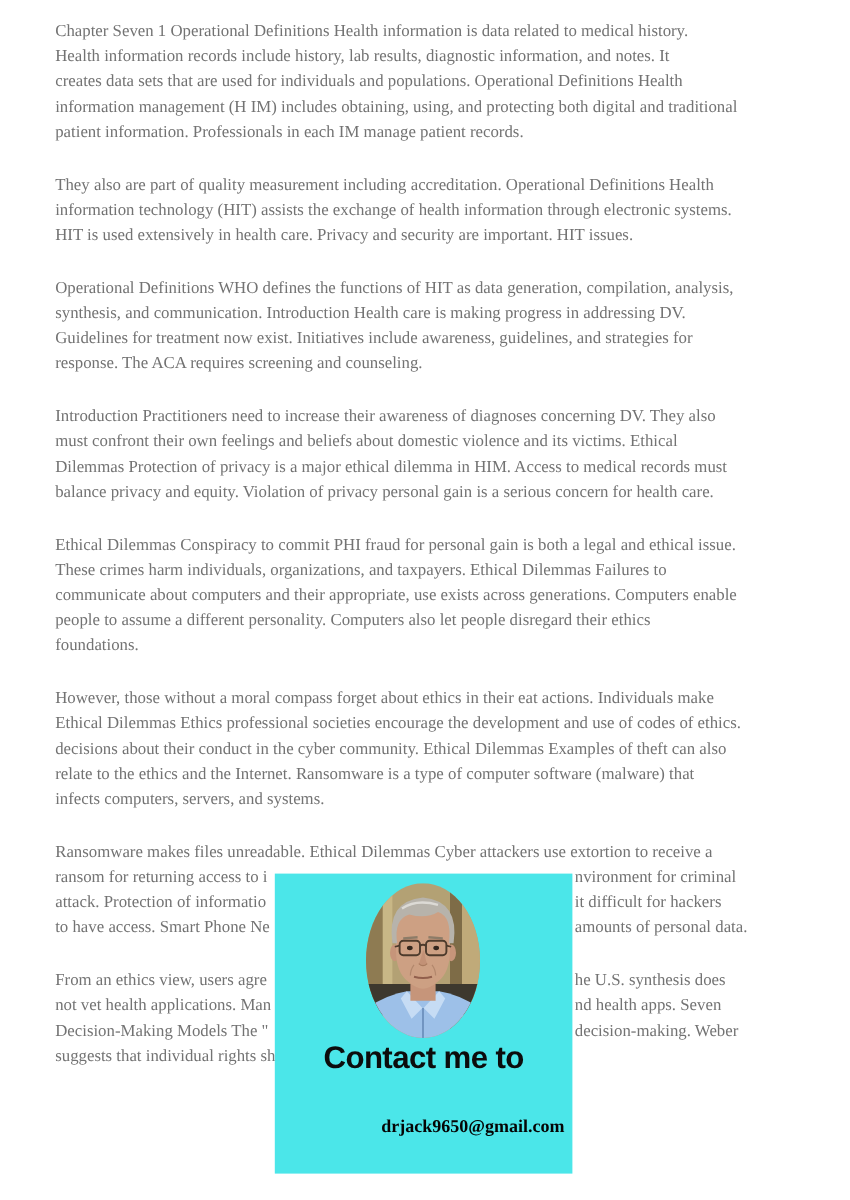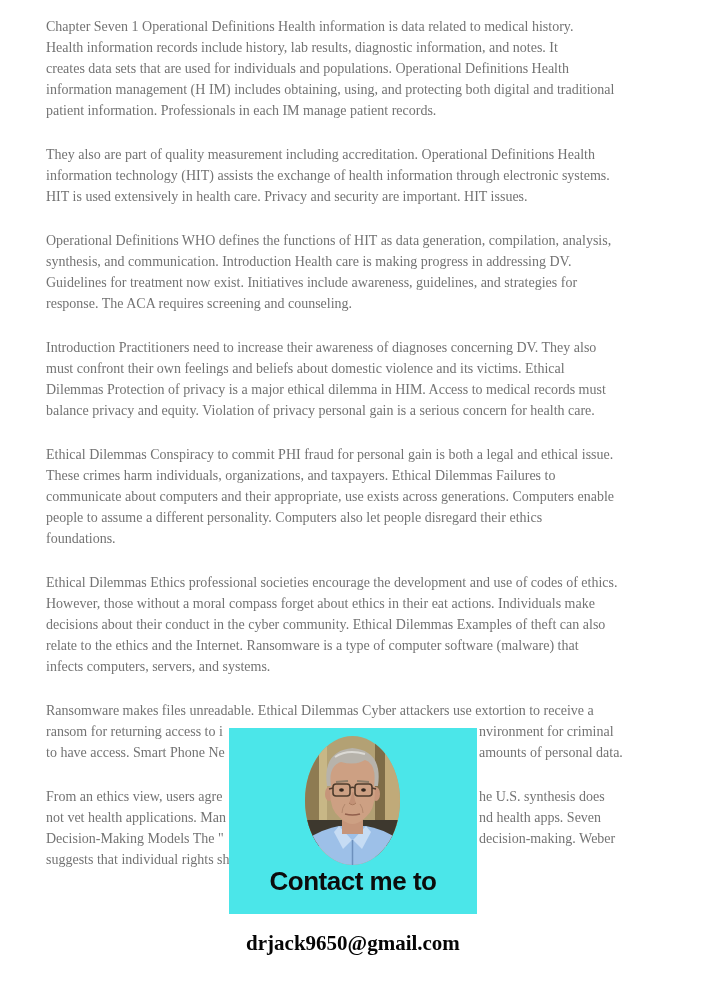--- a/index.html
+++ b/index.html
@@ -23,21 +23,21 @@
   .paragraph { margin: 0 0 23px 0; }
   .line { white-space: nowrap; height: 21px; }
   .line.split { position: relative; font-family: Liberation Serif, serif; }
   .frag-left { white-space: nowrap; }
   .frag-right { position: absolute; left: 433px; top: 0; white-space: nowrap; }
   .card {
     position: absolute;
     left: 229px;
     top: 728px;
     width: 248px;
-    height: 186px;
+    height: 250px;
   }
   .photo {
     position: absolute;
     left: 76px;
     top: 8px;
     width: 95px;
     height: 129px;
   }
   .photo svg { display: block; width: 100%; height: 100%; }
   .card-heading {
@@ -54,22 +54,23 @@
     color: #0c0c0c;
   }
   .card-email {
     position: absolute;
     top: 203px;
     left: 0;
     width: 100%;
     text-align: center;
     font-family: "Liberation Serif", "DejaVu Serif", serif;
     font-weight: 700;
-    font-size: 21px;
+    font-size: 15px;
     color: #050505;
+    padding-left: 41px;
   }
 </style>
 </head>
 <body>
 
 <div class="page">
 
   <div class="textblock">
       <div class="paragraph">
         <div class="line">Chapter Seven 1 Operational Definitions Health information is data related to medical history.</div>
@@ -96,29 +97,30 @@
         <div class="line">balance privacy and equity. Violation of privacy personal gain is a serious concern for health care.</div>
       </div>
       <div class="paragraph">
         <div class="line">Ethical Dilemmas Conspiracy to commit PHI fraud for personal gain is both a legal and ethical issue.</div>
         <div class="line">These crimes harm individuals, organizations, and taxpayers. Ethical Dilemmas Failures to</div>
         <div class="line">communicate about computers and their appropriate, use exists across generations. Computers enable</div>
         <div class="line">people to assume a different personality. Computers also let people disregard their ethics</div>
         <div class="line">foundations.</div>
       </div>
       <div class="paragraph">
+        <div class="line">However, those without a moral compass forget about ethics in their eat actions. Individuals make</div>
         <div class="line">Ethical Dilemmas Ethics professional societies encourage the development and use of codes of ethics.</div>
-        <div class="line">However, those without a moral compass forget about ethics in their eat actions. Individuals make</div>
         <div class="line">decisions about their conduct in the cyber community. Ethical Dilemmas Examples of theft can also</div>
         <div class="line">relate to the ethics and the Internet. Ransomware is a type of computer software (malware) that</div>
         <div class="line">infects computers, servers, and systems.</div>
       </div>
       <div class="paragraph">
         <div class="line">Ransomware makes files unreadable. Ethical Dilemmas Cyber attackers use extortion to receive a</div>
         <div class="line split"><span class="frag-left">ransom for returning access to i</span><span class="frag-right">nvironment for criminal</span></div>
+        <div class="line split"><span class="frag-left">attack. Protection of informatio</span><span class="frag-right">it difficult for hackers</span></div>
         <div class="line split"><span class="frag-left">to have access. Smart Phone Ne</span><span class="frag-right">amounts of personal data.</span></div>
       </div>
       <div class="paragraph">
         <div class="line split"><span class="frag-left">From an ethics view, users agre</span><span class="frag-right">he U.S. synthesis does</span></div>
         <div class="line split"><span class="frag-left">not vet health applications. Man</span><span class="frag-right">nd health apps. Seven</span></div>
         <div class="line split"><span class="frag-left">Decision-Making Models The "</span><span class="frag-right">decision-making. Weber</span></div>
         <div class="line split"><span class="frag-left">suggests that individual rights sh</span><span class="frag-right"></span></div>
       </div>
     </div>
 

